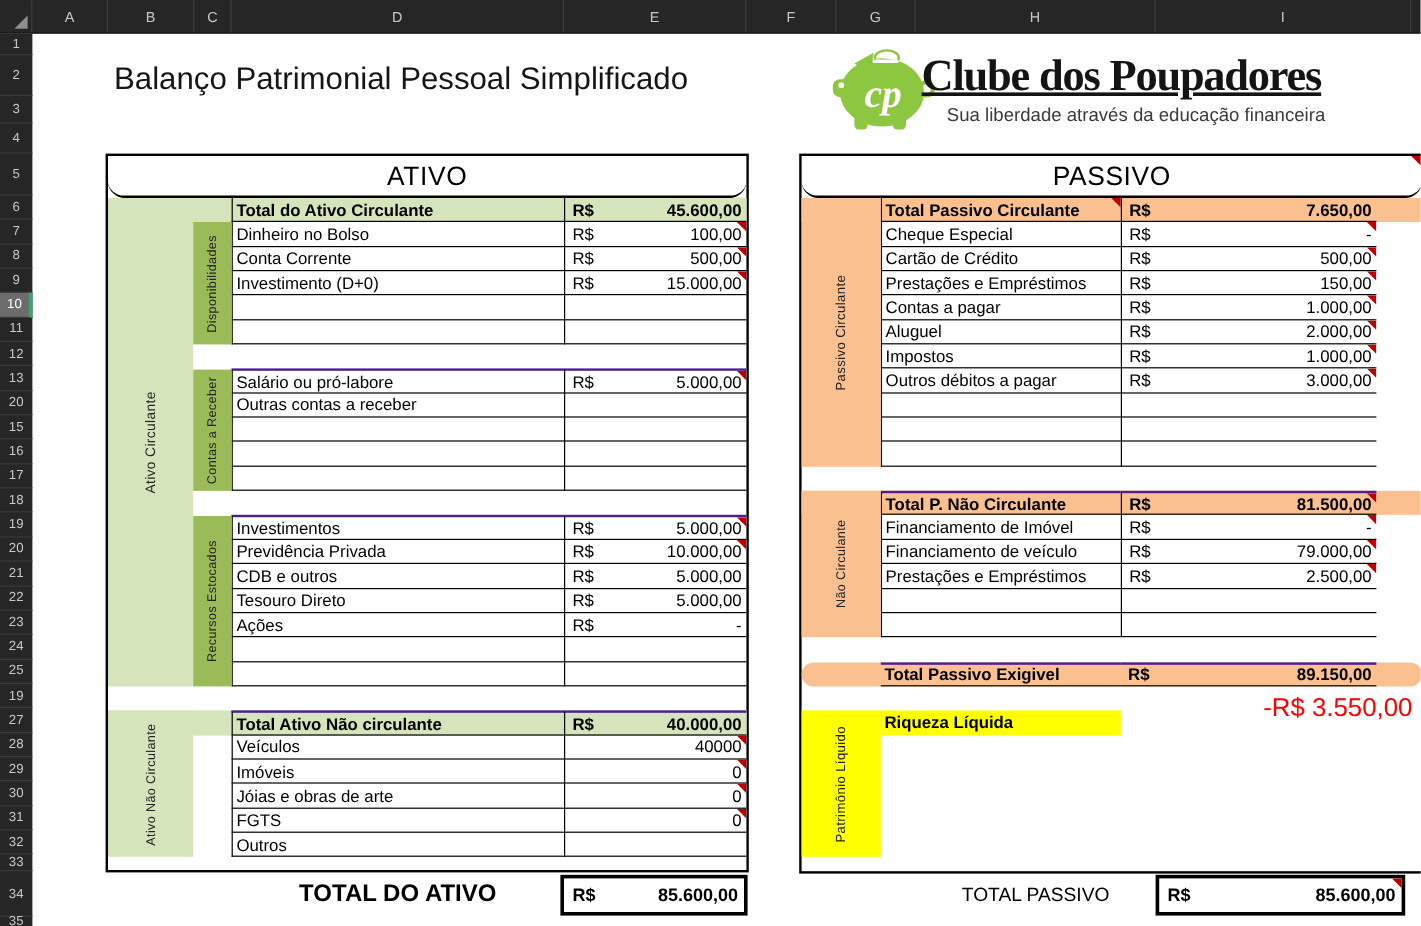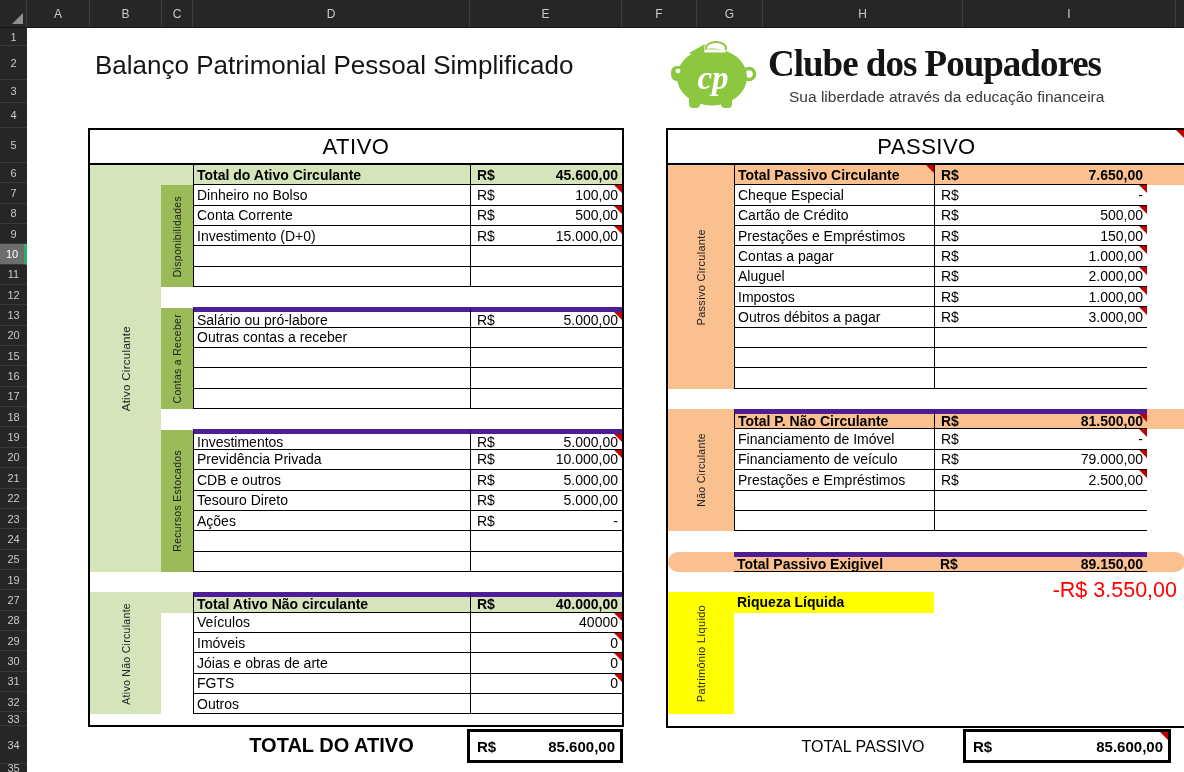--- a/index.html
+++ b/index.html
@@ -20,43 +20,43 @@
   .gutter{position:absolute;left:0;top:28px;width:27px;height:744px;background:#262626;
           display:flex;flex-direction:column;z-index:5;}
   .gr{flex:none;height:20.35px;display:flex;align-items:center;justify-content:center;
       color:#c9c9c9;font-size:11px;border-bottom:1px solid #3a3a3a;box-sizing:border-box;}
   .g1{height:18px}.g2{height:34px}.g3{height:23px}.g4{height:25px}.g5{height:35px}
   .g33{height:14px}.g34{height:38px}.g35{height:7px;border-bottom:none;}
   .gr.sel{background:#6d6d6d;color:#fff;border-right:3px solid #2eaf69;}
 
   
   .title{position:absolute;left:95px;top:50px;font-size:26px;color:#151515;white-space:nowrap;}
-  .logo-pig{position:absolute;left:669px;top:36px;width:90px;height:76px;}
+  .logo-pig{position:absolute;left:692px;top:36px;width:90px;height:76px;}
   .logo-name{position:absolute;left:768px;top:42px;font-family:"Liberation Serif",serif;
-             font-weight:bold;font-size:37px;letter-spacing:-1px;color:#141414;white-space:nowrap;}
+             font-weight:bold;font-size:37px;letter-spacing:-1px;color:#141414;white-space:nowrap;text-decoration:underline;}
   .logo-tagline{position:absolute;left:789px;top:88px;font-size:15.5px;color:#3a3a3a;white-space:nowrap;}
 
   
   .tbl{position:absolute;top:128px;background:#fff;border:2px solid #000;box-sizing:border-box;}
   #ativo{left:88px;width:536px;height:599px;}
   #passivo{left:666px;width:521px;height:600px;}
   .thead{height:33px;border-bottom:2px solid #000;display:flex;align-items:center;
-         justify-content:center;font-size:22px;letter-spacing:.5px;position:relative;}
+         justify-content:center;font-size:22px;letter-spacing:.5px;position:relative;border-radius:14px;}
 
   .row{display:flex;height:20.35px;flex:none;position:relative;}
   .pad{flex:none;}
   #ativo .pad{width:103px}  #passivo .pad{width:66px}
   .lbl,.val{flex:none;height:100%;box-sizing:border-box;font-size:14px;
             border-left:1px solid #000;border-bottom:1px solid #000;position:relative;
             display:flex;align-items:center;overflow:hidden;white-space:nowrap;}
   .lbl{padding:0 3px;}
   .val{justify-content:space-between;padding:0 4px 0 6px;}
   #ativo .lbl{width:277px}  #ativo .val{width:152px}
   #passivo .lbl{width:200px} #passivo .val{width:213px}
-  .bt .lbl,.bt .val{border-top:5px solid #4c1d95;}
+  .bt .lbl,.bt .val{border-top:2px solid #4c1d95;}
   .greenrow{background:#D6E4BC;}
   .greenrow .lbl,.greenrow .val{background:#D6E4BC;font-weight:bold;}
   .orangerow{background:#FAC090;}
   .orangerow .lbl,.orangerow .val{background:#FAC090;font-weight:bold;}
   .exig{background:#FAC090;border-radius:10px;}
   .exig .lbl,.exig .val{border-left:none;background:transparent;font-weight:bold;border-bottom:1px solid #000;}
   .riq .lbl{border:none;background:#FFFF00;font-weight:bold;}
   .riq .val{border:none;}
   .num{text-align:right;}
   .tri::after{content:"";position:absolute;top:0;right:0;

